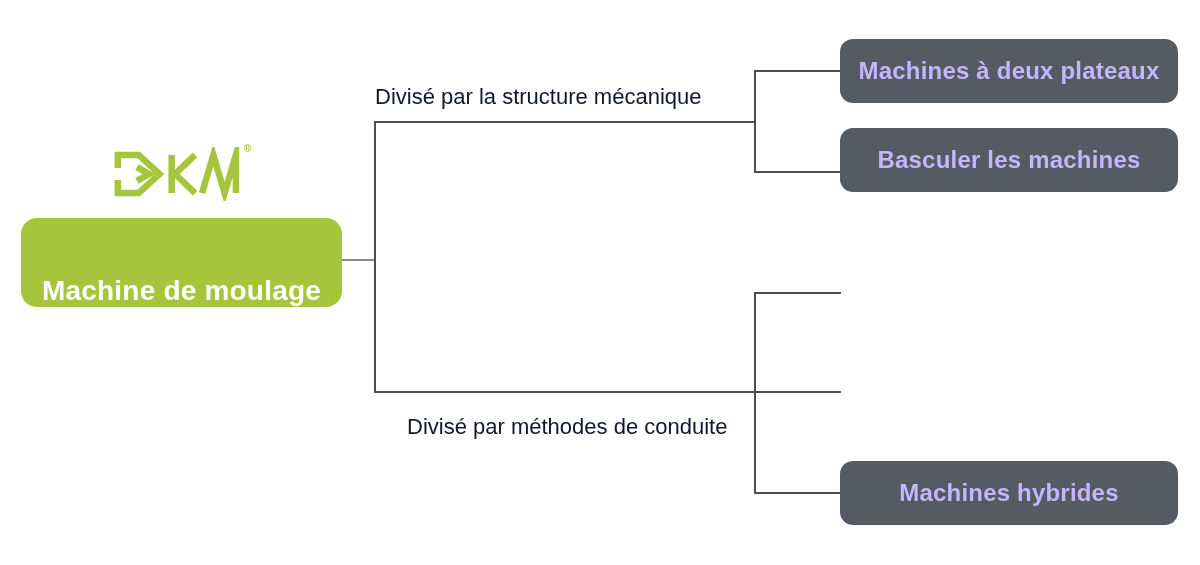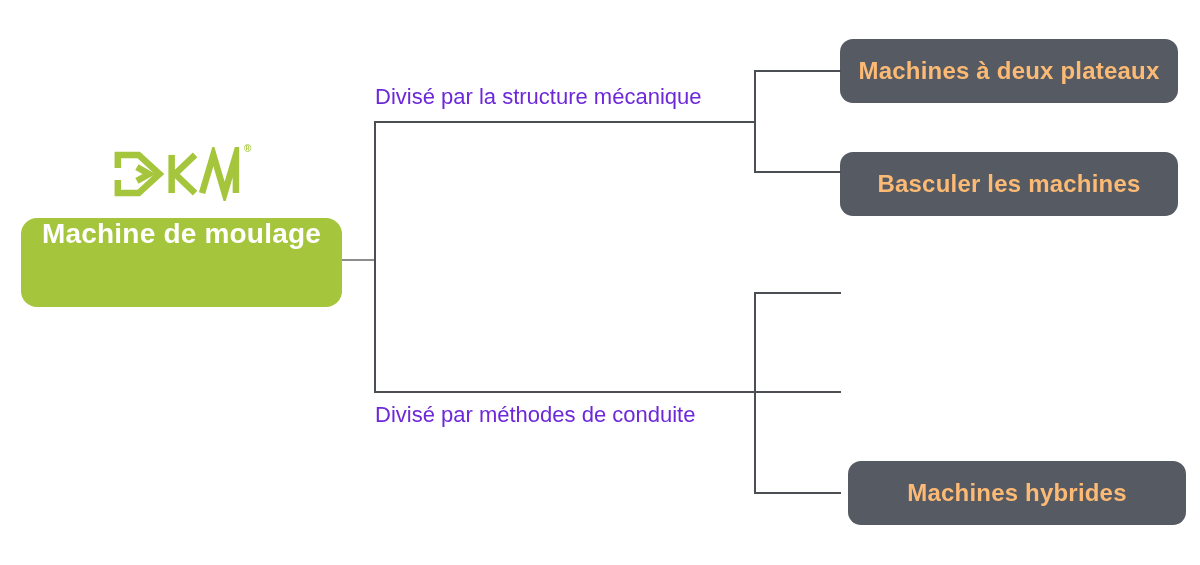--- a/index.html
+++ b/index.html
@@ -8,41 +8,41 @@
     font-family:"Liberation Sans",sans-serif;overflow:hidden;
   }
   
   .logo{position:absolute;left:110px;top:147px;width:146px;height:56px;}
   .logo svg{display:block;}
   .logo .tm{position:absolute;left:134px;top:-4px;font-size:10px;color:#a5c63c;font-weight:bold;}
   
   .root-node{
     position:absolute;left:21px;top:218px;width:321px;height:89px;
     background:#a5c63c;border-radius:16px;color:#ffffff;
-    font-weight:bold;font-size:28px;display:flex;align-items:flex-start;justify-content:center;
+    font-weight:bold;font-size:28px;display:flex;align-items:flex-end;justify-content:center;
     letter-spacing:0.2px;
   }
   
   .node{
     position:absolute;left:840px;width:338px;height:64px;
-    background:#565b63;border-radius:13px;color:#fdba74;
+    background:#565b63;border-radius:13px;color:#c4b5fd;
     font-weight:bold;font-size:24px;display:flex;align-items:center;justify-content:center;
     letter-spacing:0.2px;
   }
   .node-1{top:39px;}
-  .node-2{top:152px;}
+  .node-2{top:128px;}
   .node-3{top:261px;}
   .node-4{top:361px;}
-  .node-5{top:461px;margin-left:8px;}
+  .node-5{top:461px;}
   
   .branch-label{
-    position:absolute;left:375px;font-size:22px;color:#6d28d9;white-space:nowrap;
+    position:absolute;left:375px;font-size:22px;color:#0f172a;white-space:nowrap;
   }
   .branch-label-1{top:84px;}
-  .branch-label-2{top:402px;}
+  .branch-label-2{top:414px;margin-left:32px;}
   
   .line{position:absolute;background:#4b4e53;}
   .line-root-stub{left:342px;top:259px;width:34px;height:2px;background:#8c8c8c;}
   .line-bracket-v{left:374px;top:121px;width:2px;height:272px;}
   .line-top-h{left:375px;top:121px;width:381px;height:2px;}
   .line-bottom-h{left:375px;top:391px;width:381px;height:2px;}
   .line-g1-v{left:754px;top:70px;width:2px;height:103px;}
   .line-g1-stub-a{left:754px;top:70px;width:87px;height:2px;}
   .line-g1-stub-b{left:754px;top:171px;width:87px;height:2px;}
   .line-g2-v{left:754px;top:292px;width:2px;height:202px;}

